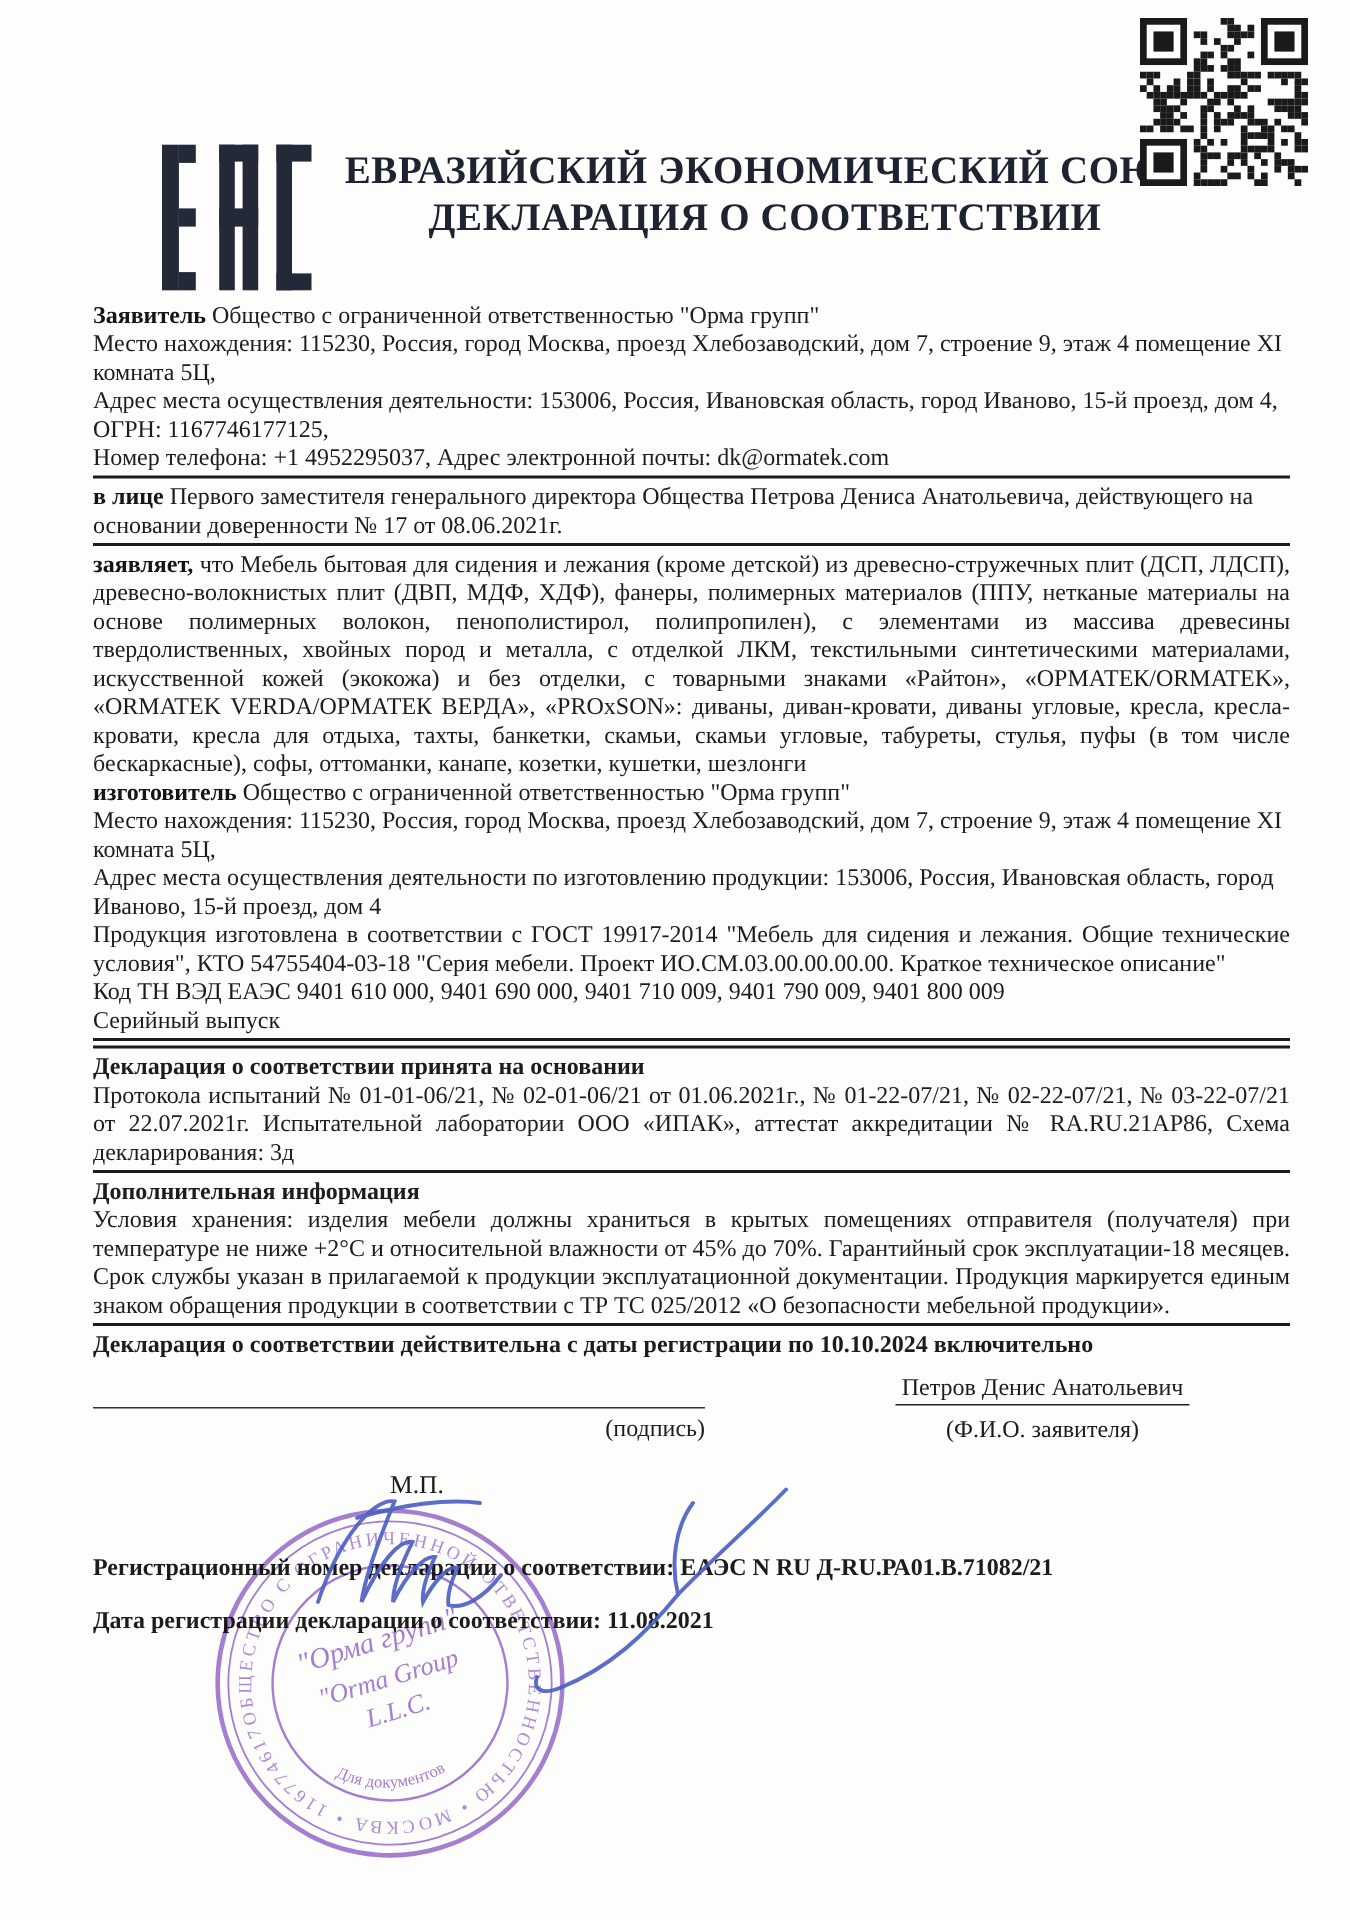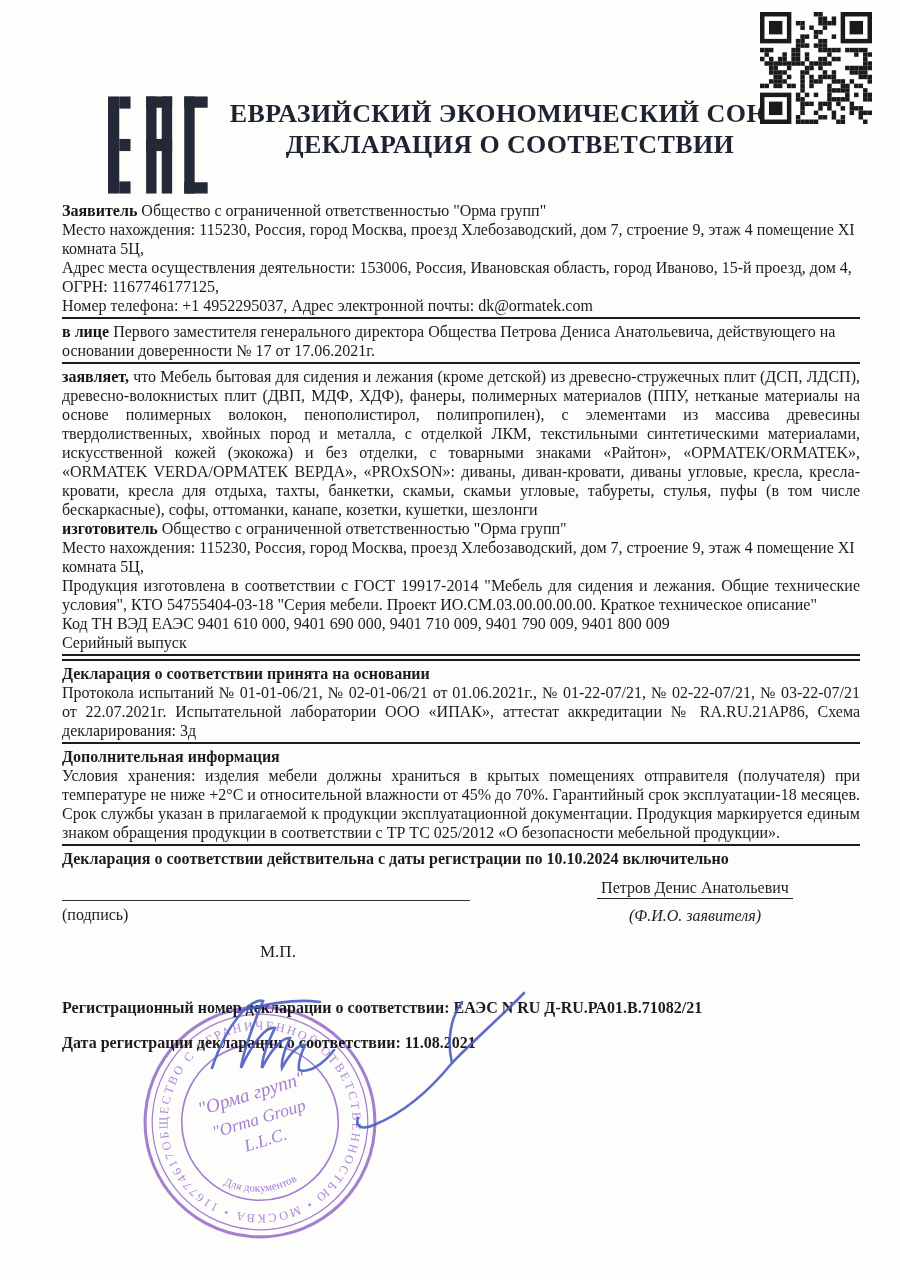--- a/index.html
+++ b/index.html
@@ -14,24 +14,24 @@
   
   .content{position:absolute;left:62px;top:201px;width:798px;}
   .rule{border-top:2px solid #1c1c1c;margin:2px 0 3px 0;}
   .sec{margin:0;}
   .just{text-align:justify;}
   b{color:#151515;font-family:Liberation Serif, serif;}
   .head{font-weight:bold;}
   
   .sig-area{position:relative;height:118px;margin-top:4px;}
   .sig-line{position:absolute;left:0;top:28px;width:408px;border-top:1.5px solid #333;}
-  .sig-caption{position:absolute;left:0;top:33px;width:408px;text-align:left;}
+  .sig-caption{position:absolute;left:0;top:33px;width:408px;text-align:right;}
   .fio-wrap{position:absolute;left:505px;top:6px;width:256px;text-align:center;}
   .fio{display:inline-block;border-bottom:1.2px solid #222;padding:0 4px 1px 4px;}
-  .fio-caption{margin-top:7px;font-style:italic;}
+  .fio-caption{margin-top:7px;}
   .mp{position:absolute;left:198px;top:70px;font-size:17px;}
   .reg{font-weight:bold;margin-top:8px;}
   .reg + .reg{margin-top:16px;}
   
   .stamp{position:absolute;left:138px;top:1000px;width:244px;height:244px;
          transform:rotate(-17deg);opacity:.85;mix-blend-mode:multiply;pointer-events:none;z-index:3;}
   .ink{position:absolute;left:0;top:0;width:900px;height:1280px;pointer-events:none;z-index:4;}
   .stamp text{font-family:"Liberation Serif","DejaVu Serif",serif;}
 </style>
 </head>
@@ -285,32 +285,33 @@
     <div class="sec">
       <div><b>Заявитель</b> <span>Общество с ограниченной ответственностью "Орма групп"</span></div>
       <div>Место нахождения: 115230, Россия, город Москва, проезд Хлебозаводский, дом 7, строение 9, этаж 4 помещение XI комната 5Ц,</div>
       <div>Адрес места осуществления деятельности: 153006, Россия, Ивановская область, город Иваново, 15-й проезд, дом 4, ОГРН: 1167746177125,</div>
       <div>Номер телефона: +1 4952295037, Адрес электронной почты: dk@ormatek.com</div>
     </div>
 
     <div class="rule"></div>
 
     <div class="sec">
-      <b>в лице</b> <span>Первого заместителя генерального директора Общества Петрова Дениса Анатольевича, действующего на основании доверенности № 17 от 17.06.2021г.</span>
+      <b>в лице</b> <span>Первого заместителя генерального директора Общества Петрова Дениса Анатольевича, действующего на основании доверенности № 17 от 08.06.2021г.</span>
     </div>
 
     <div class="rule"></div>
 
     <div class="sec just">
       <b>заявляет,</b> <span>что Мебель бытовая для сидения и лежания (кроме детской) из древесно-стружечных плит (ДСП, ЛДСП), древесно-волокнистых плит (ДВП, МДФ, ХДФ), фанеры, полимерных материалов (ППУ, нетканые материалы на основе полимерных волокон, пенополистирол, полипропилен), с элементами из массива древесины твердолиственных, хвойных пород и металла, с отделкой ЛКМ, текстильными синтетическими материалами, искусственной кожей (экокожа) и без отделки, с товарными знаками «Райтон», «ОРМАТЕК/ORMATEK», «ORMATEK VERDA/ОРМАТЕК ВЕРДА», «PROxSON»: диваны, диван-кровати, диваны угловые, кресла, кресла-кровати, кресла для отдыха, тахты, банкетки, скамьи, скамьи угловые, табуреты, стулья, пуфы (в том числе бескаркасные), софы, оттоманки, канапе, козетки, кушетки, шезлонги</span>
     </div>
 
     <div class="sec">
       <div><b>изготовитель</b> <span>Общество с ограниченной ответственностью "Орма групп"</span></div>
       <div>Место нахождения: 115230, Россия, город Москва, проезд Хлебозаводский, дом 7, строение 9, этаж 4 помещение XI комната 5Ц,</div>
+      <div>Адрес места осуществления деятельности по изготовлению продукции: 153006, Россия, Ивановская область, город Иваново, 15-й проезд, дом 4</div>
       <div class="just">Продукция изготовлена в соответствии с ГОСТ 19917-2014 "Мебель для сидения и лежания. Общие технические условия", КТО 54755404-03-18 "Серия мебели. Проект ИО.СМ.03.00.00.00.00. Краткое техническое описание"</div>
       <div>Код ТН ВЭД ЕАЭС 9401 610 000, 9401 690 000, 9401 710 009, 9401 790 009, 9401 800 009</div>
       <div>Серийный выпуск</div>
     </div>
 
     <div class="rule"></div>
 
 
     <div class="rule"></div>
 

